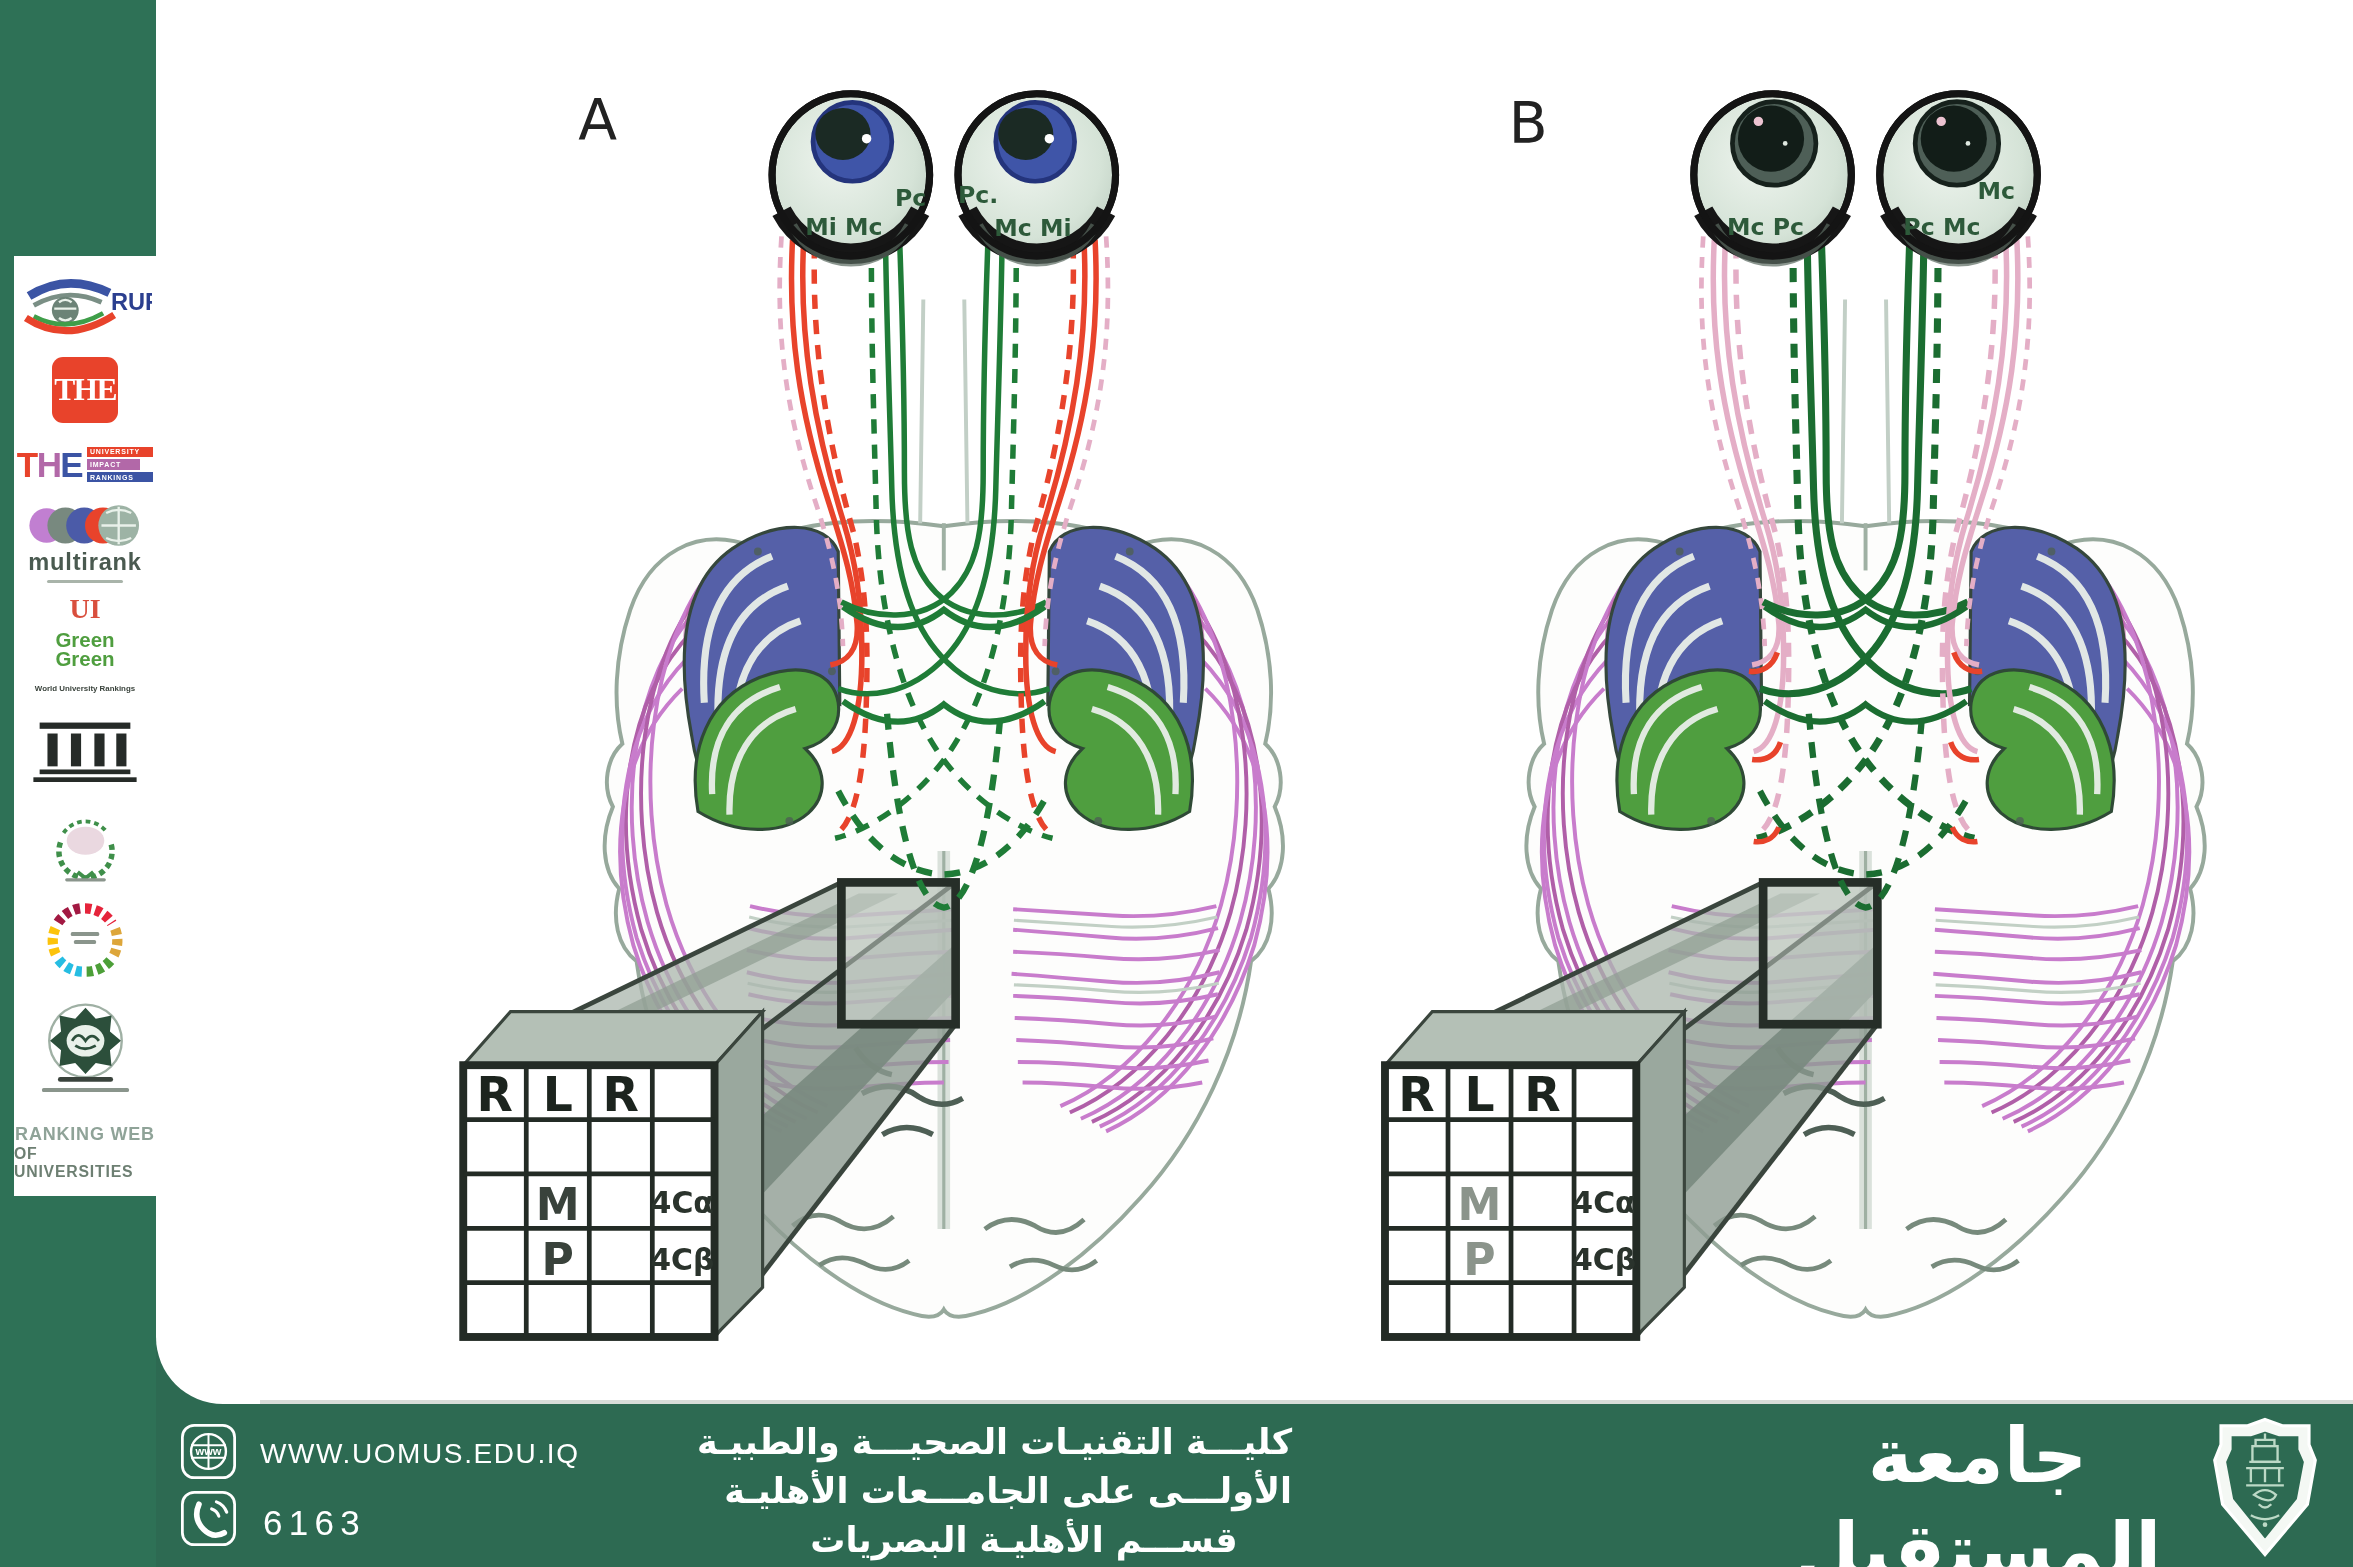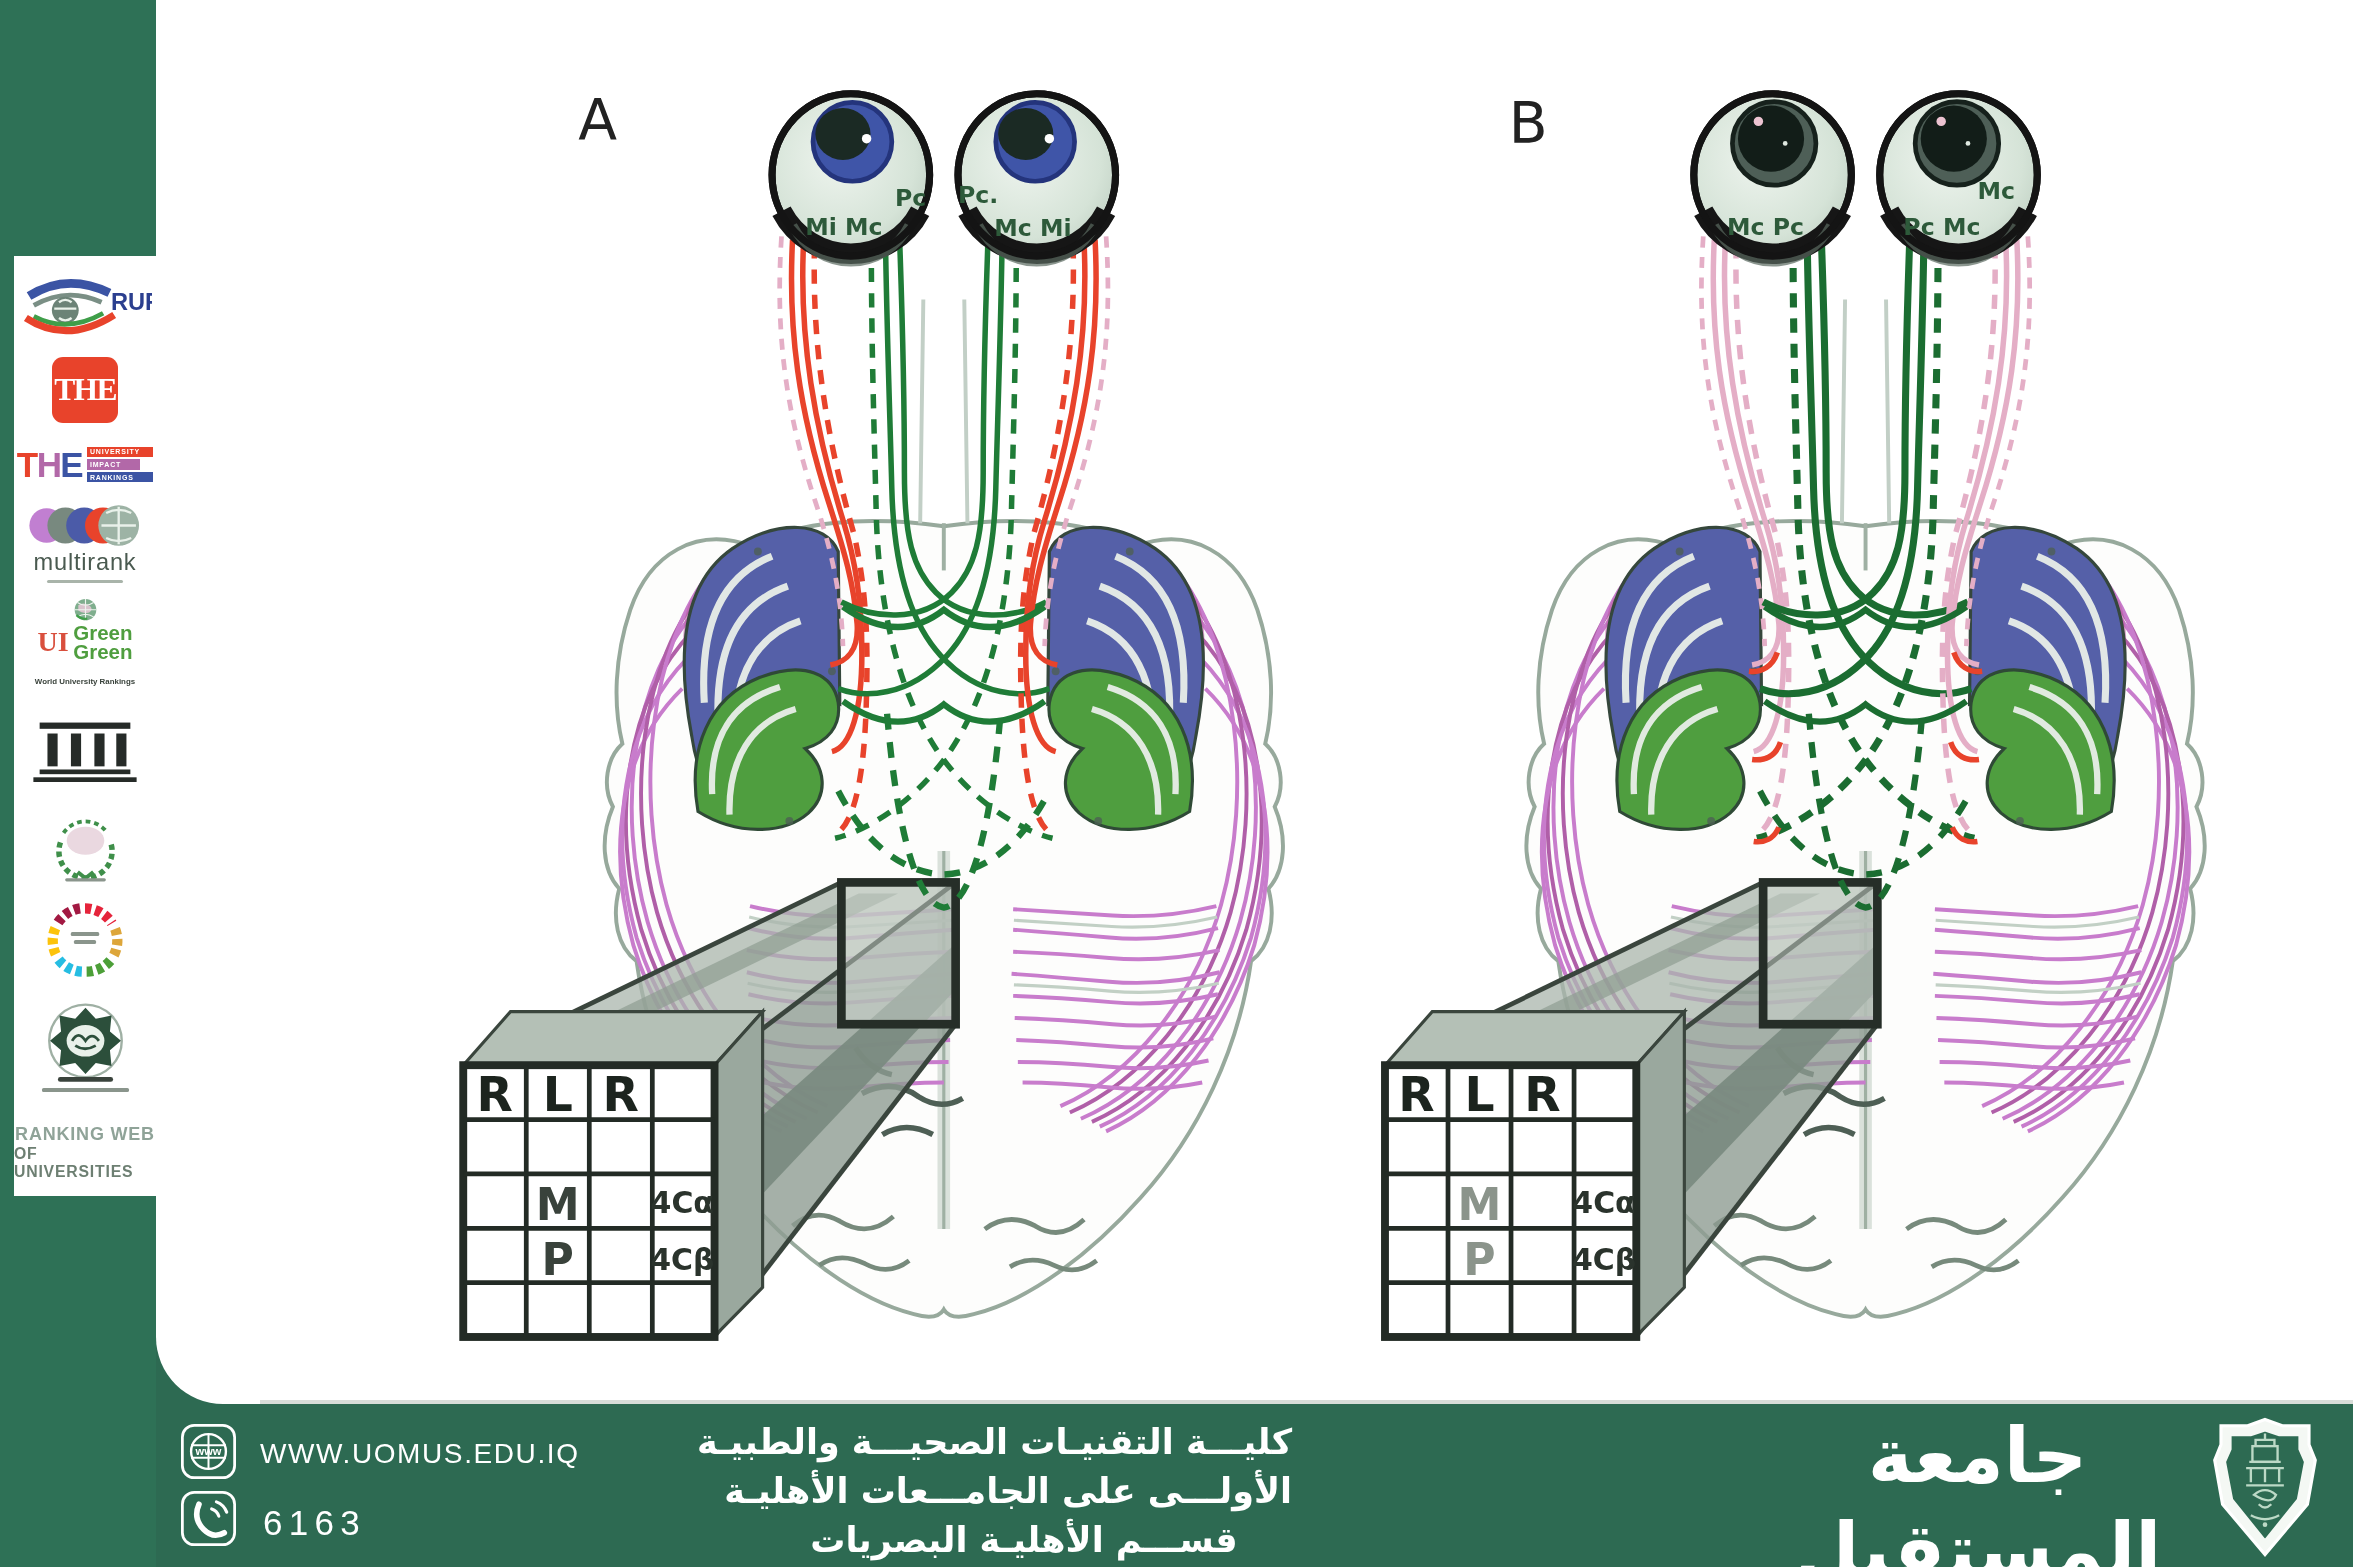--- a/index.html
+++ b/index.html
@@ -79,32 +79,32 @@
 
       <div class="logo-item" style="top:241px;height:91px;">
         <svg width="118" height="47" viewBox="0 0 150 60">
           <circle cx="26" cy="30" r="22" fill="#c17fd1"></circle>
           <circle cx="50" cy="30" r="23" fill="#78897f"></circle>
           <circle cx="74" cy="30" r="23" fill="#4b5ba8"></circle>
           <circle cx="98" cy="30" r="23" fill="#e8432b"></circle>
           <circle cx="118" cy="30" r="26" fill="#9db3a5"></circle>
           <path d="M96 30 h44 M118 6 v48 M102 14 q16 -8 32 0 M102 46 q16 8 32 0" stroke="#e9f1ea" stroke-width="3" fill="none"></path>
         </svg>
-        <span style="color:#4a5a50;font-weight:normal;font-size:23.6px;letter-spacing:0.8px;">multirank</span>
+        <span style="color:#4a5a50;font-weight:bold;font-size:23.6px;letter-spacing:0.8px;">multirank</span>
         <span class="tinybar" style="width:76px;margin-top:3.9px;"></span>
       </div>
 
       <div class="logo-item" style="top:342px;height:88px;">
         <svg width="47" height="41" viewBox="0 0 60 52">
           <circle cx="30" cy="26" r="24" fill="#7fae8e"></circle>
           <path d="M14 16 q12 -8 26 2 q8 8 -2 14 q-14 4 -24 -4 z" fill="#d9c4cd"></path>
           <path d="M30 2 v48 M6 26 h48 M12 10 q18 12 36 0 M12 42 q18 -12 36 0" stroke="#eef4ee" stroke-width="2.5" fill="none"></path>
           <path d="M10 38 q10 10 24 8" stroke="#3f9e49" stroke-width="5" fill="none"></path>
         </svg>
-        <div style="display:flex;align-items:center;gap:4.7px;margin-top:1.6px;">
+        <div style="display:flex;align-items:center;gap:4.7px;margin-top:1.6px;flex-direction:column;">
           <span style="color:#d94f3d;font-weight:bold;font-size:28px;font-family:'Liberation Serif',serif;">UI</span>
           <span style="display:flex;flex-direction:column;line-height:19px;color:#4f9e3f;font-weight:bold;font-size:20.5px;">
             <span>Green</span>
             <span>Green</span>
           </span>
         </div>
         <span style="font-size:7.9px;color:#39423b;font-weight:bold;margin-top:16px;">World University Rankings</span>
       </div>
 
       <div class="logo-item" style="top:462px;height:66px;">

